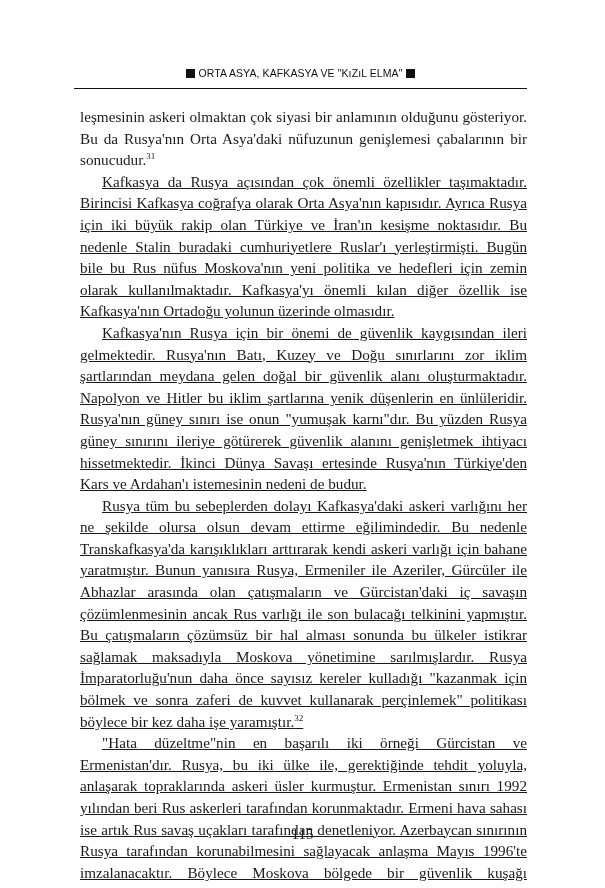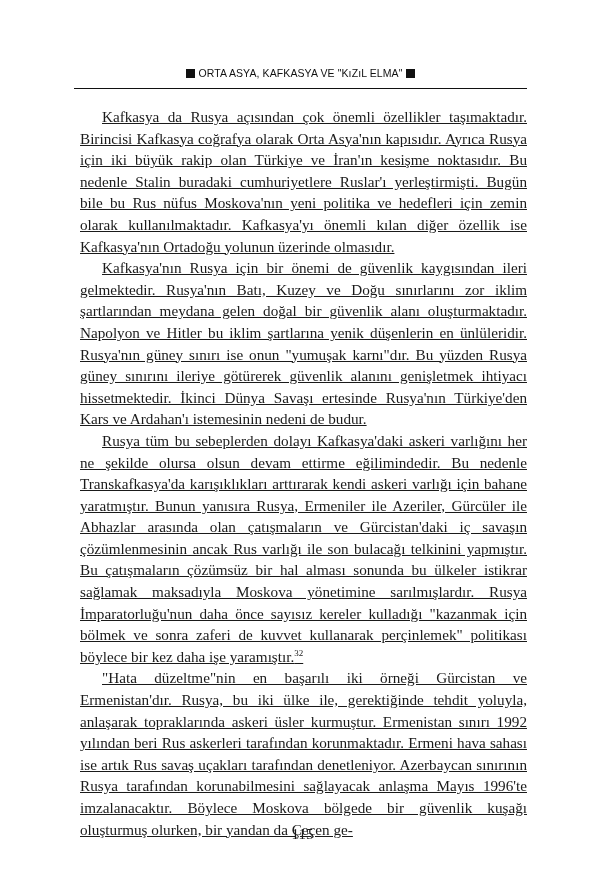--- a/index.html
+++ b/index.html
@@ -38,20 +38,21 @@
 <body>
 
 <div class="page">
 
   <div class="running-head">
     <span class="sq"></span><span>ORTA ASYA, KAFKASYA VE "KıZıL ELMA"</span><span class="sq"></span>
   </div>
   <div class="rule"></div>
 
   <div class="body-text">
+    <p><span>leşmesinin askeri olmaktan çok siyasi bir anlamının olduğunu gösteriyor. Bu da Rusya'nın Orta Asya'daki nüfuzunun genişlemesi çabalarının bir sonucudur.</span><sup>31</sup></p>
     <p class="indent"><span>Kafkasya da Rusya açısından çok önemli özellikler taşımaktadır. Birincisi Kafkasya coğrafya olarak Orta Asya'nın kapısıdır. Ayrıca Rusya için iki büyük rakip olan Türkiye ve İran'ın kesişme noktasıdır. Bu nedenle Stalin buradaki cumhuriyetlere Ruslar'ı yerleştirmişti. Bugün bile bu Rus nüfus Moskova'nın yeni politika ve hedefleri için zemin olarak kullanılmaktadır. Kafkasya'yı önemli kılan diğer özellik ise Kafkasya'nın Ortadoğu yolunun üzerinde olmasıdır.</span></p>
     <p class="indent"><span>Kafkasya'nın Rusya için bir önemi de güvenlik kaygısından ileri gelmektedir. Rusya'nın Batı, Kuzey ve Doğu sınırlarını zor iklim şartlarından meydana gelen doğal bir güvenlik alanı oluşturmaktadır. Napolyon ve Hitler bu iklim şartlarına yenik düşenlerin en ünlüleridir. Rusya'nın güney sınırı ise onun "yumuşak karnı"dır. Bu yüzden Rusya güney sınırını ileriye götürerek güvenlik alanını genişletmek ihtiyacı hissetmektedir. İkinci Dünya Savaşı ertesinde Rusya'nın Türkiye'den Kars ve Ardahan'ı istemesinin nedeni de budur.</span></p>
     <p class="indent"><span>Rusya tüm bu sebeplerden dolayı Kafkasya'daki askeri varlığını her ne şekilde olursa olsun devam ettirme eğilimindedir. Bu nedenle Transkafkasya'da karışıklıkları arttırarak kendi askeri varlığı için bahane yaratmıştır. Bunun yanısıra Rusya, Ermeniler ile Azeriler, Gürcüler ile Abhazlar arasında olan çatışmaların ve Gürcistan'daki iç savaşın çözümlenmesinin ancak Rus varlığı ile son bulacağı telkinini yapmıştır. Bu çatışmaların çözümsüz bir hal alması sonunda bu ülkeler istikrar sağlamak maksadıyla Moskova yönetimine sarılmışlardır. Rusya İmparatorluğu'nun daha önce sayısız kereler kulladığı "kazanmak için bölmek ve sonra zaferi de kuvvet kullanarak perçinlemek" politikası böylece bir kez daha işe yaramıştır.</span><sup>32</sup></p>
     <p class="indent"><span>"Hata düzeltme"nin en başarılı iki örneği Gürcistan ve Ermenistan'dır. Rusya, bu iki ülke ile, gerektiğinde tehdit yoluyla, anlaşarak topraklarında askeri üsler kurmuştur. Ermenistan sınırı 1992 yılından beri Rus askerleri tarafından korunmaktadır. Ermeni hava sahası ise artık Rus savaş uçakları tarafından denetleniyor. Azerbaycan sınırının Rusya tarafından korunabilmesini sağlayacak anlaşma Mayıs 1996'te imzalanacaktır. Böylece Moskova bölgede bir güvenlik kuşağı oluşturmuş olurken, bir yandan da Çeçen ge-</span></p>
   </div>
 
   <div class="folio">115</div>
 </div>
 
 </body></html>

